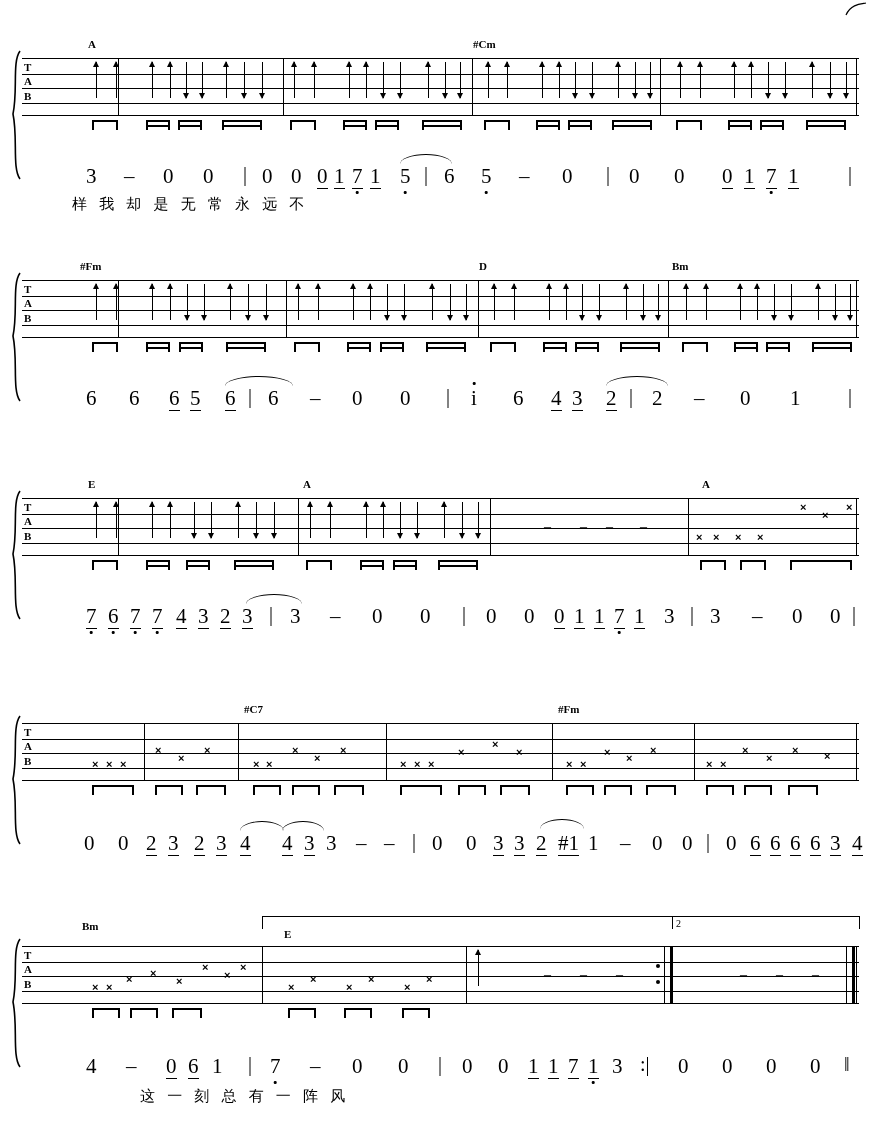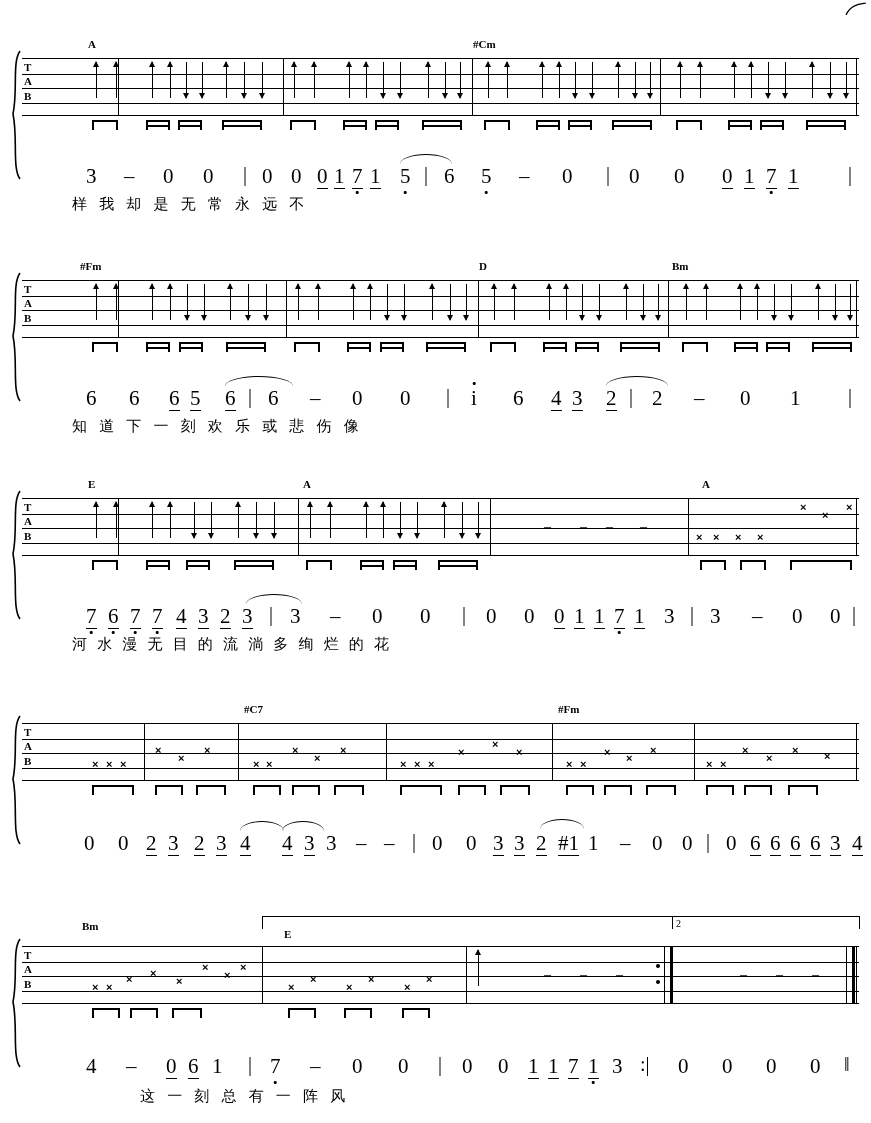--- a/index.html
+++ b/index.html
@@ -828,21 +828,20 @@
     <div class="nb" style="left:572px;top:116px;">3<div class="under"></div></div>
     <div class="nb" style="left:606px;top:116px;">2<div class="under"></div></div>
     <div class="tie" style="left:606px;top:104px;width:62px;"></div>
     <div class="nbar" style="left:629px;top:114px;">|</div>
     <div class="nb" style="left:652px;top:116px;">2</div>
     <div class="nb" style="left:694px;top:116px;">–</div>
     <div class="nb" style="left:740px;top:116px;">0</div>
     <div class="nb" style="left:790px;top:116px;">1</div>
     <div class="nbar" style="left:848px;top:114px;">|</div>
 
-    <div class="lyr" style="left:72px;top:146px;letter-spacing:4px;">知 道 下 一 刻        欢 乐 或 悲 伤          像</div>
   </div>
 
   <div class="system" style="top:490px;height:170px;">
     <div class="brace" style="height:130px;">
       <svg width="14" height="130" viewBox="0 0 14 130" preserveAspectRatio="none">
         <path d="M12 1 C4 12, 10 40, 5 64 C10 88, 4 118, 12 129" stroke="#000" stroke-width="1.6" fill="none"></path>
       </svg>
     </div>
 
     <div class="chord" style="left:88px;top:-12px;">E</div>
@@ -1037,21 +1036,20 @@
     <div class="nb" style="left:614px;top:116px;">7<div class="under"></div><div class="dotbelow"></div></div>
     <div class="nb" style="left:634px;top:116px;">1<div class="under"></div></div>
     <div class="nb" style="left:664px;top:116px;">3</div>
     <div class="nbar" style="left:690px;top:114px;">|</div>
     <div class="nb" style="left:710px;top:116px;">3</div>
     <div class="nb" style="left:752px;top:116px;">–</div>
     <div class="nb" style="left:792px;top:116px;">0</div>
     <div class="nb" style="left:830px;top:116px;">0</div>
     <div class="nbar" style="left:852px;top:114px;">|</div>
 
-    <div class="lyr" style="left:72px;top:146px;letter-spacing:3px;">河 水 漫 无 目 的 流 淌            多 绚 烂 的 花</div>
   </div>
 
   <div class="system" style="top:715px;height:175px;">
     <div class="brace" style="height:130px;">
       <svg width="14" height="130" viewBox="0 0 14 130" preserveAspectRatio="none">
         <path d="M12 1 C4 12, 10 40, 5 64 C10 88, 4 118, 12 129" stroke="#000" stroke-width="1.6" fill="none"></path>
       </svg>
     </div>
 
     <div class="chord" style="left:244px;top:-12px;">#C7</div>

